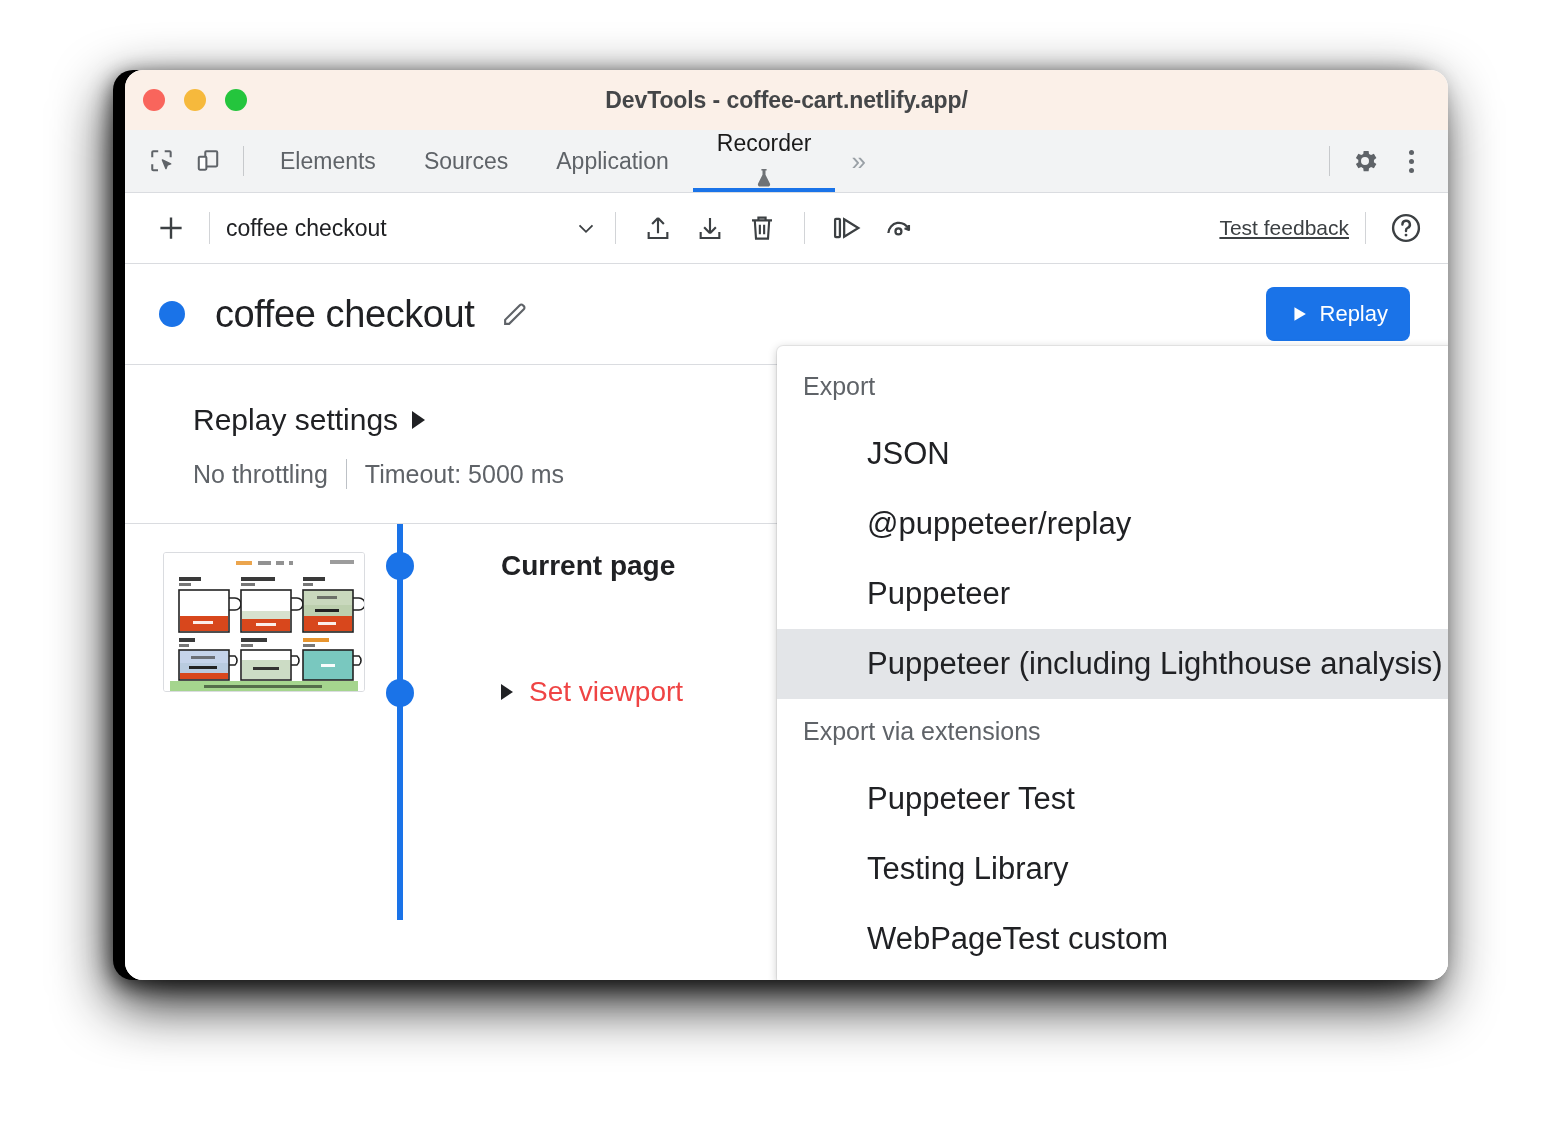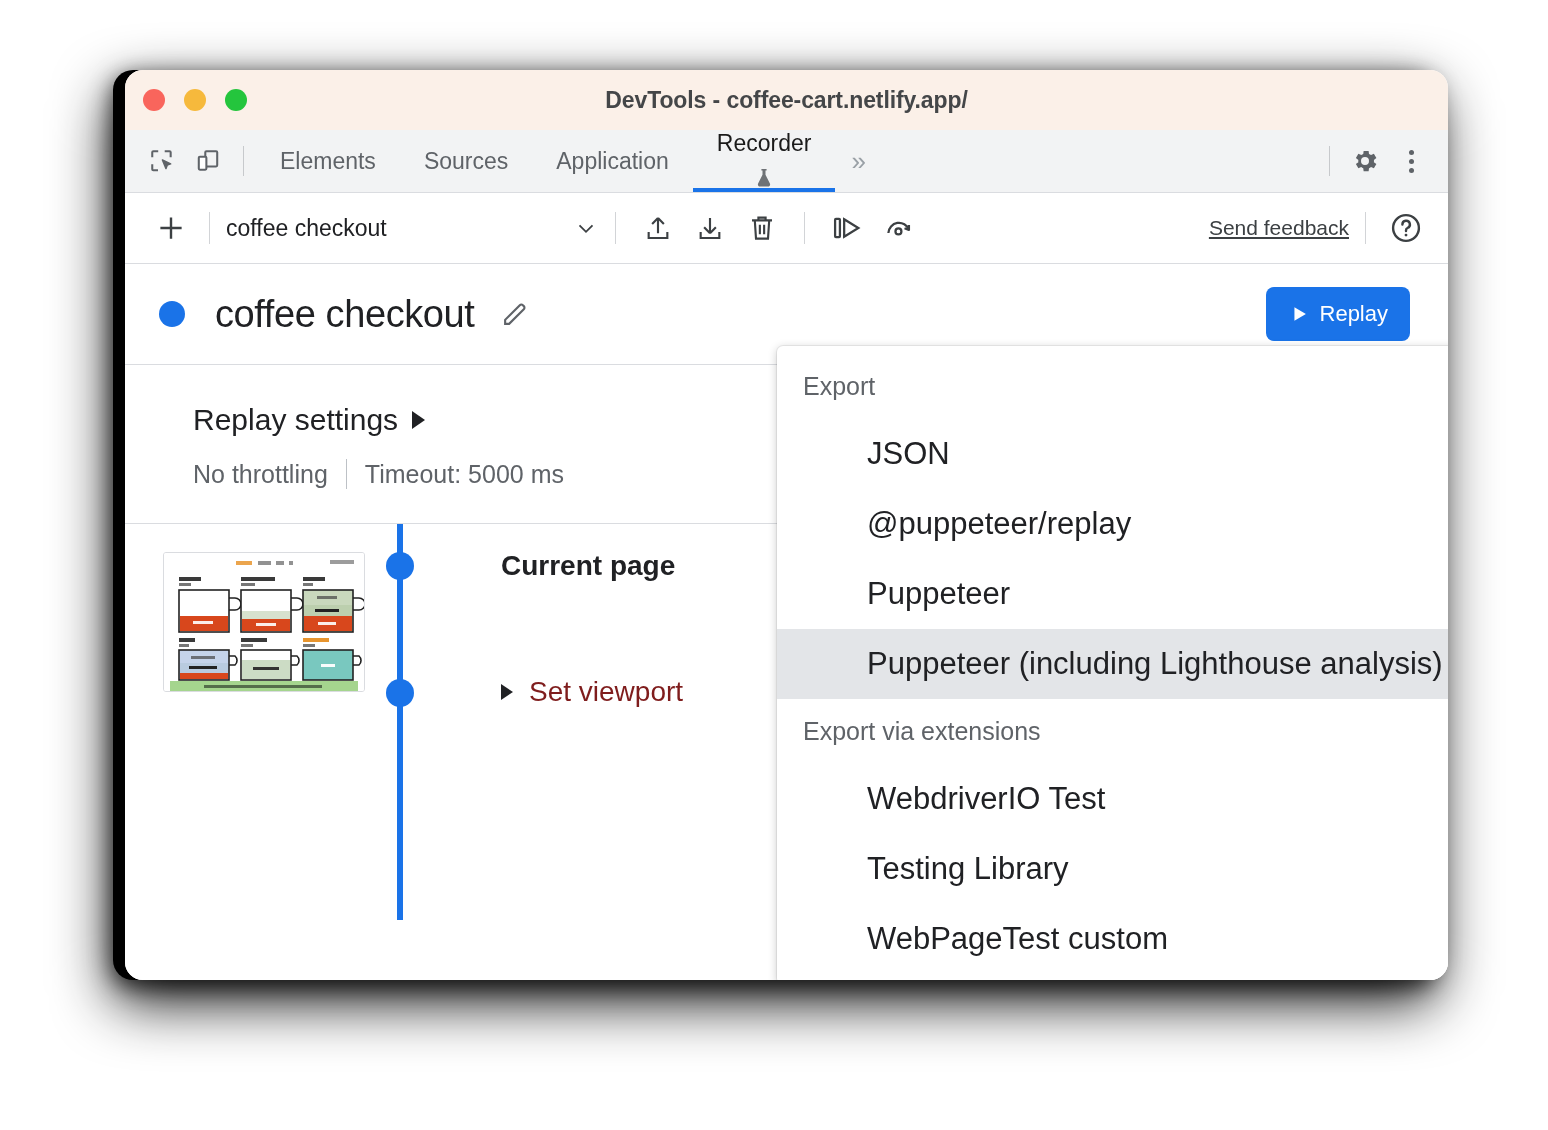--- a/index.html
+++ b/index.html
@@ -300,21 +300,21 @@
     width: 28px; height: 28px;
     border-radius: 50%;
     background: #1a73e8;
   }
   .node.n1 { top: 28px; }
   .node.n2 { top: 155px; }
   .step-label {
     position: absolute;
     left: 376px;
     font-size: 28px;
-    color: #7f1d1d;
+    color: #ef4444;
     display: flex;
     align-items: center;
     gap: 16px;
     white-space: nowrap;
   }
   .step-label.s1 { top: 26px; font-weight: bold; color: #202124; }
   .step-label.s2 { top: 152px; }
   .tri-small {
     width: 0; height: 0;
     border-left: 12px solid #202124;
@@ -493,21 +493,21 @@
       </div>
 
       <div class="tool-icon">
         <svg width="34" height="34" viewBox="0 0 24 24" fill="none" stroke="#3c4043" stroke-width="1.6">
           <path d="M4.5 15.5A7.5 7.5 0 0 1 19 13.2"></path>
           <path d="M19 9.8v3.6l-3.1-1.2" stroke-linejoin="round"></path>
           <circle cx="11.6" cy="14.4" r="2.1"></circle>
         </svg>
       </div>
 
-      <div class="feedback-link">Send feedback</div>
+      <div class="feedback-link">Test feedback</div>
 
       <div class="tb-sep"></div>
 
       <div class="help-btn">
         <svg width="36" height="36" viewBox="0 0 24 24" fill="none" stroke="#3c4043" stroke-width="1.6">
           <circle cx="12" cy="12" r="8.6"></circle>
           <path d="M9.6 9.7a2.5 2.5 0 1 1 3.4 2.3c-.7.3-1 .9-1 1.6v.4" stroke-linecap="round"></path>
           <circle cx="12" cy="16.7" r="0.95" fill="#3c4043" stroke="none"></circle>
         </svg>
       </div>
@@ -642,20 +642,20 @@
 
       <div class="menu-group-title">Export</div>
 
       <div class="menu-item">JSON</div>
       <div class="menu-item">@puppeteer/replay</div>
       <div class="menu-item">Puppeteer</div>
       <div class="menu-item highlight">Puppeteer (including Lighthouse analysis)</div>
 
       <div class="menu-group-title">Export via extensions</div>
 
-      <div class="menu-item">WebdriverIO Test</div>
+      <div class="menu-item">Puppeteer Test</div>
       <div class="menu-item">Testing Library</div>
       <div class="menu-item">WebPageTest custom</div>
 
     </div>
 
   </div>
 </div>
 
 </body></html>

